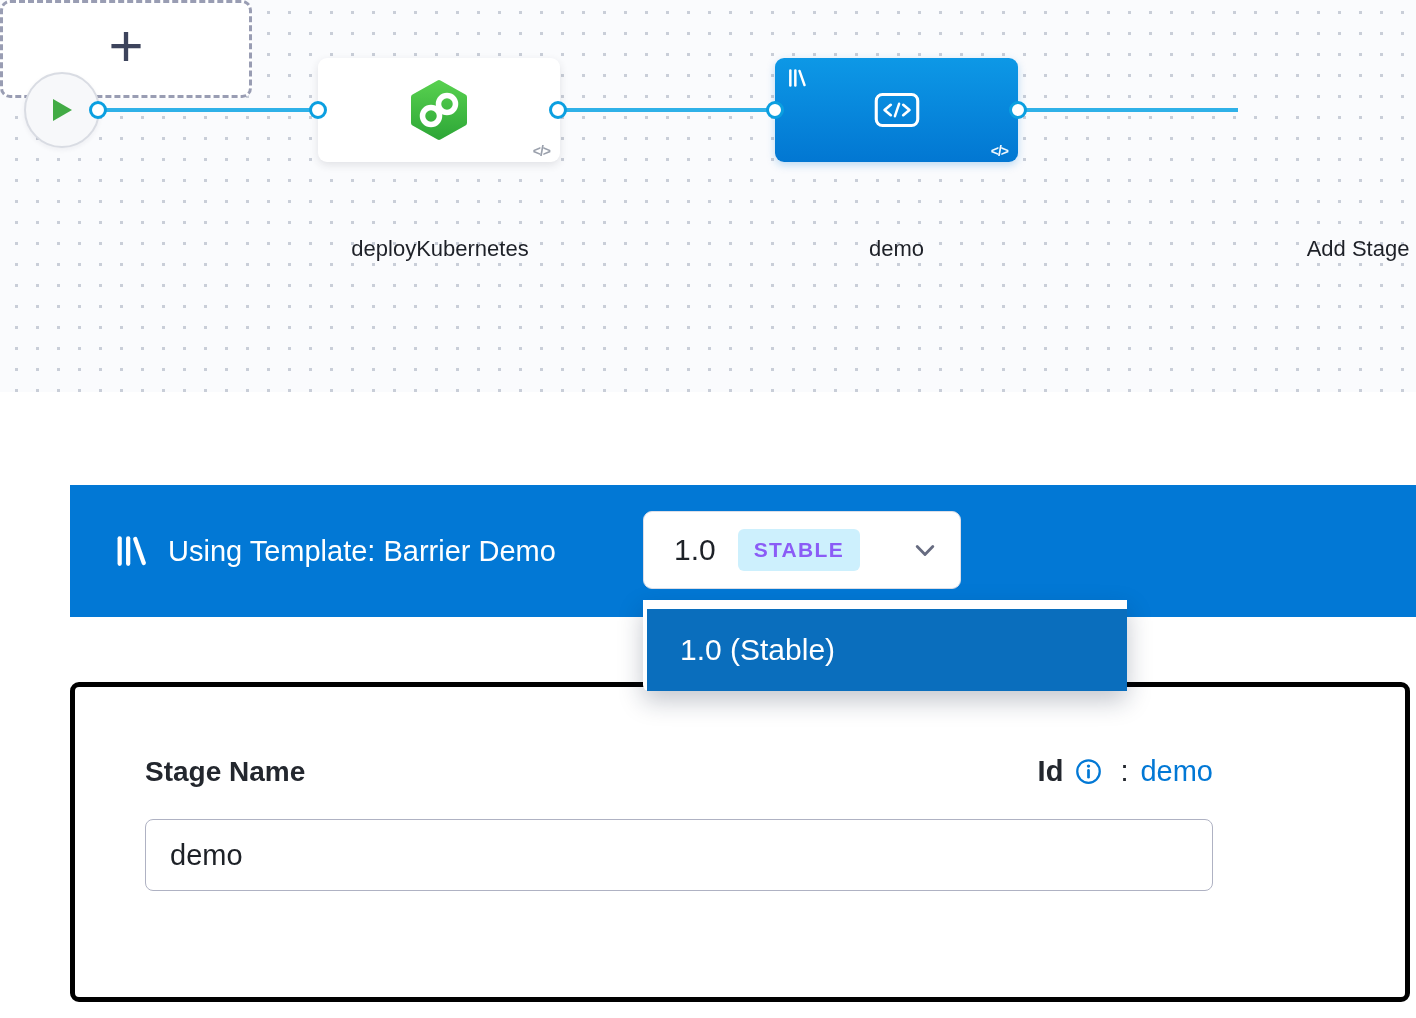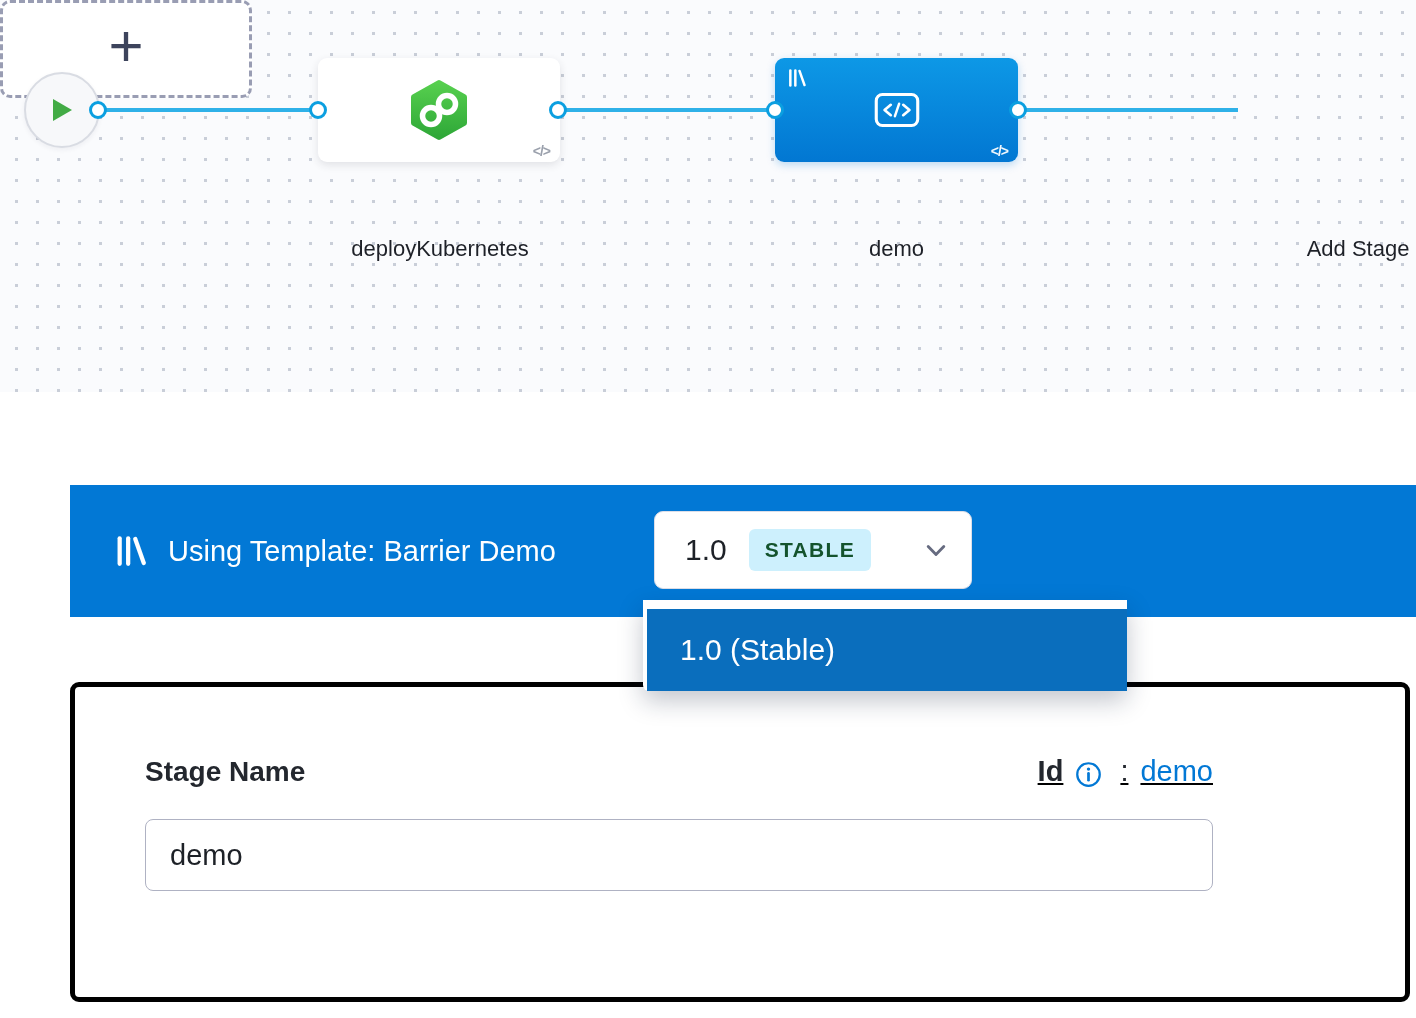--- a/index.html
+++ b/index.html
@@ -137,31 +137,30 @@
   .version-chip {
     position: absolute;
     left: 573px; top: 26px;
     width: 318px; height: 78px;
     background: #ffffff;
     border: 1px solid #dcdee8;
     border-radius: 9px;
     display: flex; align-items: center;
     padding: 0 24px 0 30px;
     cursor: pointer;
-    margin-left: 11px;
   }
   .version-text {
     font-size: 30px;
     color: #1d2127;
     font-weight: 500;
     margin-right: 22px;
   }
   .stable-badge {
     background: #cdf0fd;
-    color: #14532d;
+    color: #8b5cf6;
     font-size: 21px;
     font-weight: 700;
     letter-spacing: 1.3px;
     padding: 9px 16px;
     border-radius: 6px;
   }
   .chevron-wrap { margin-left: auto; display: flex; align-items: center; }
 
   
   .dropdown-menu {
@@ -201,21 +200,21 @@
     display: flex;
     align-items: center;
     justify-content: space-between;
   }
   .stage-name-label {
     font-size: 28px;
     font-weight: 700;
     color: #23272e;
   }
   .id-group {
-    display: flex; align-items: flex-end; gap: 12px; text-decoration: underline;
+    display: flex; align-items: center; gap: 12px;
   }
   .id-label {
     font-size: 29px;
     font-weight: 600;
     color: #23272e;
   }
   .id-sep { font-size: 29px; color: #23272e; margin-left: 6px; }
   .id-value {
     font-size: 29px;
     color: #0278d5;

